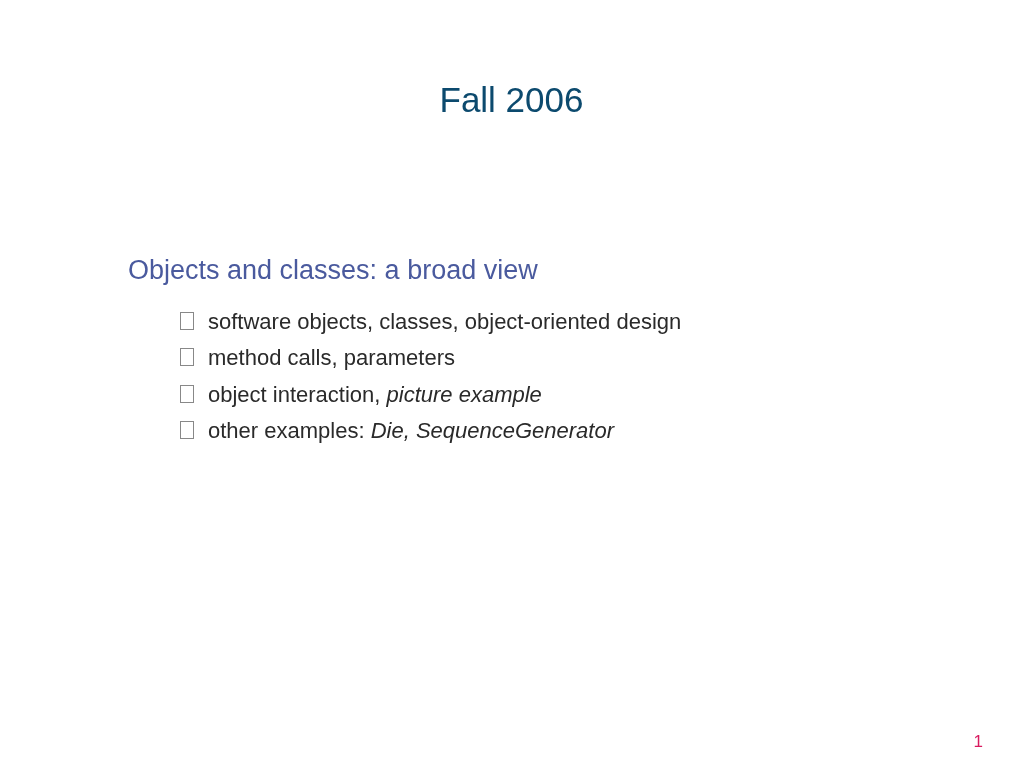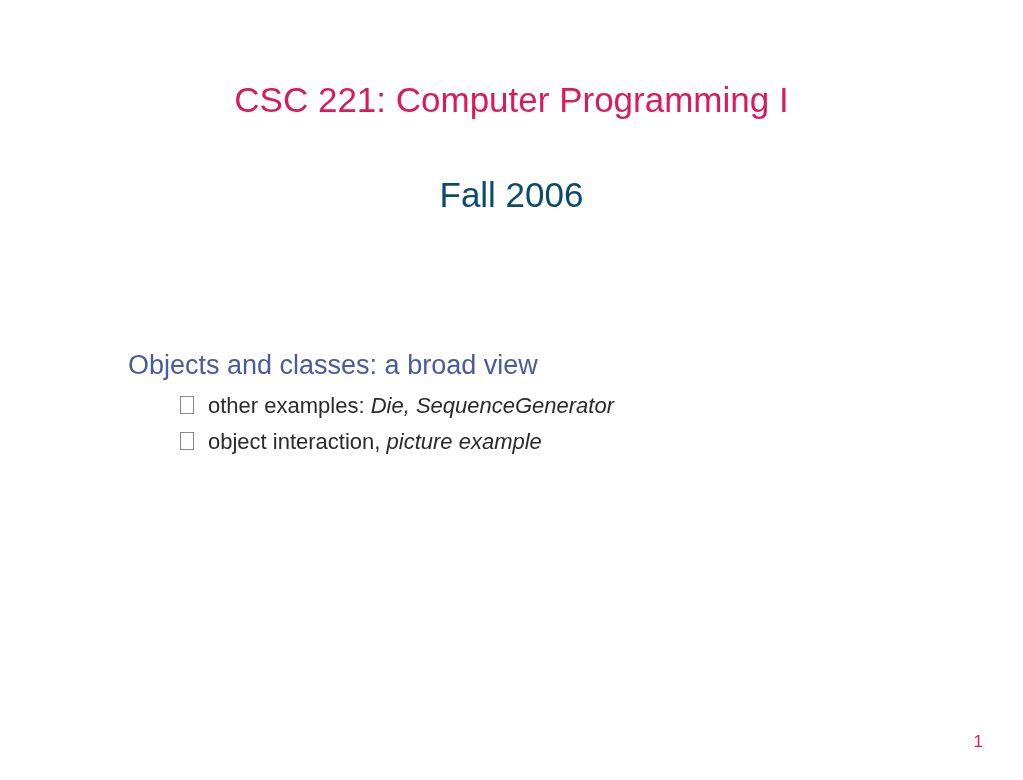--- a/index.html
+++ b/index.html
@@ -36,21 +36,21 @@
       font-size: 35px;
       font-weight: normal;
     }
     .content-area {
       padding-left: 8px;
     }
     .subtitle {
       color: #4a5a9e;
       font-size: 27px;
       font-weight: normal;
-      margin-bottom: 7px;
+      margin-bottom: 18px;
     }
     .bullet-list {
       list-style: none;
       padding-left: 52px;
     }
     .bullet-item {
       color: #2a2a2a;
       font-size: 22px;
       line-height: 1.65;
       padding-left: 28px;
@@ -75,24 +75,25 @@
       right: 40px;
       color: #d91a5f;
       font-size: 17px;
     }
   </style>
 </head>
 <body>
 
 <div class="slide">
   <div class="title-block">
-    <div class="title-line1">CSC 221: Computer Programming I</div>
     <div class="title-line2">Fall 2006</div>
   </div>
   <div class="content-area">
     <div class="subtitle">Objects and classes: a broad view</div>
     <ul class="bullet-list">
+      <li class="bullet-item"><span>software objects, classes, object-oriented design</span><span class="italic"></span></li>
+      <li class="bullet-item"><span>method calls, parameters</span><span class="italic"></span></li>
+      <li class="bullet-item"><span>object interaction, </span><span class="italic">picture example</span></li>
       <li class="bullet-item"><span>other examples: </span><span class="italic">Die, SequenceGenerator</span></li>
-      <li class="bullet-item"><span>object interaction, </span><span class="italic">picture example</span></li>
     </ul>
   </div>
   <div class="page-number">1</div>
 </div>
 
 </body></html>

